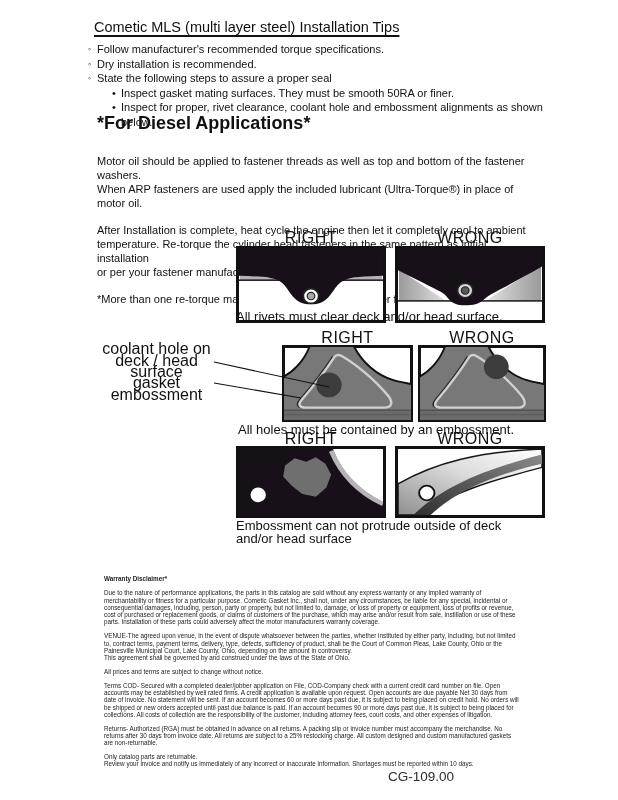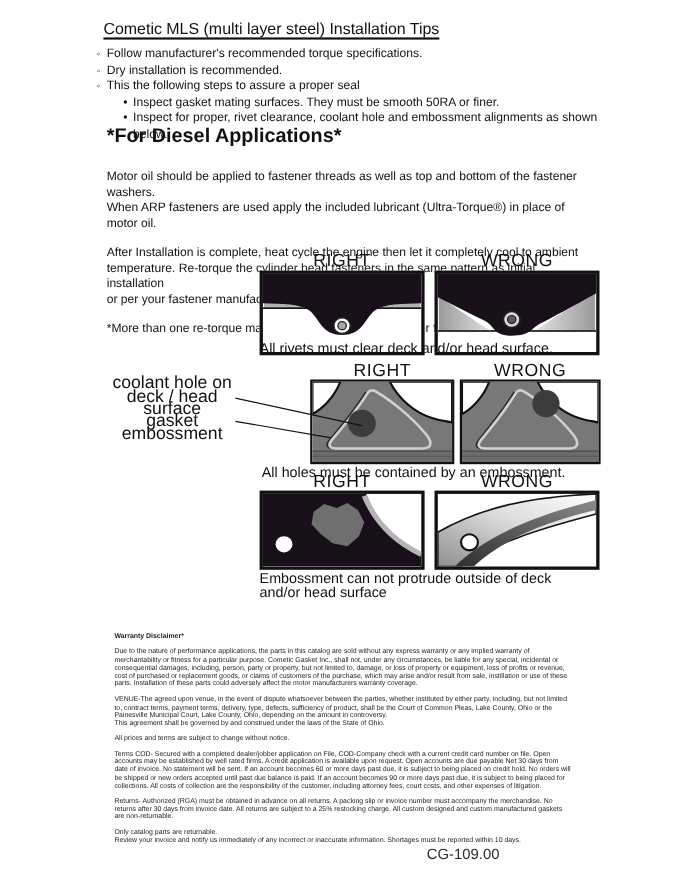--- a/index.html
+++ b/index.html
@@ -49,21 +49,21 @@
     <div class="brow">
       <span class="bullet">◦</span>
       <span>Follow manufacturer's recommended torque specifications.</span>
     </div>
     <div class="brow">
       <span class="bullet">◦</span>
       <span>Dry installation is recommended.</span>
     </div>
     <div class="brow">
       <span class="bullet">◦</span>
-      <span>This the following steps to assure a proper seal</span>
+      <span>State the following steps to assure a proper seal</span>
     </div>
     <div class="brow sub">
       <span class="bullet">•</span>
       <span>Inspect gasket mating surfaces.  They must be smooth 50RA or finer.</span>
     </div>
     <div class="brow sub">
       <span class="bullet">•</span>
       <span>Inspect for proper, rivet clearance, coolant hole and embossment alignments as shown below.</span>
     </div>
   </div>

